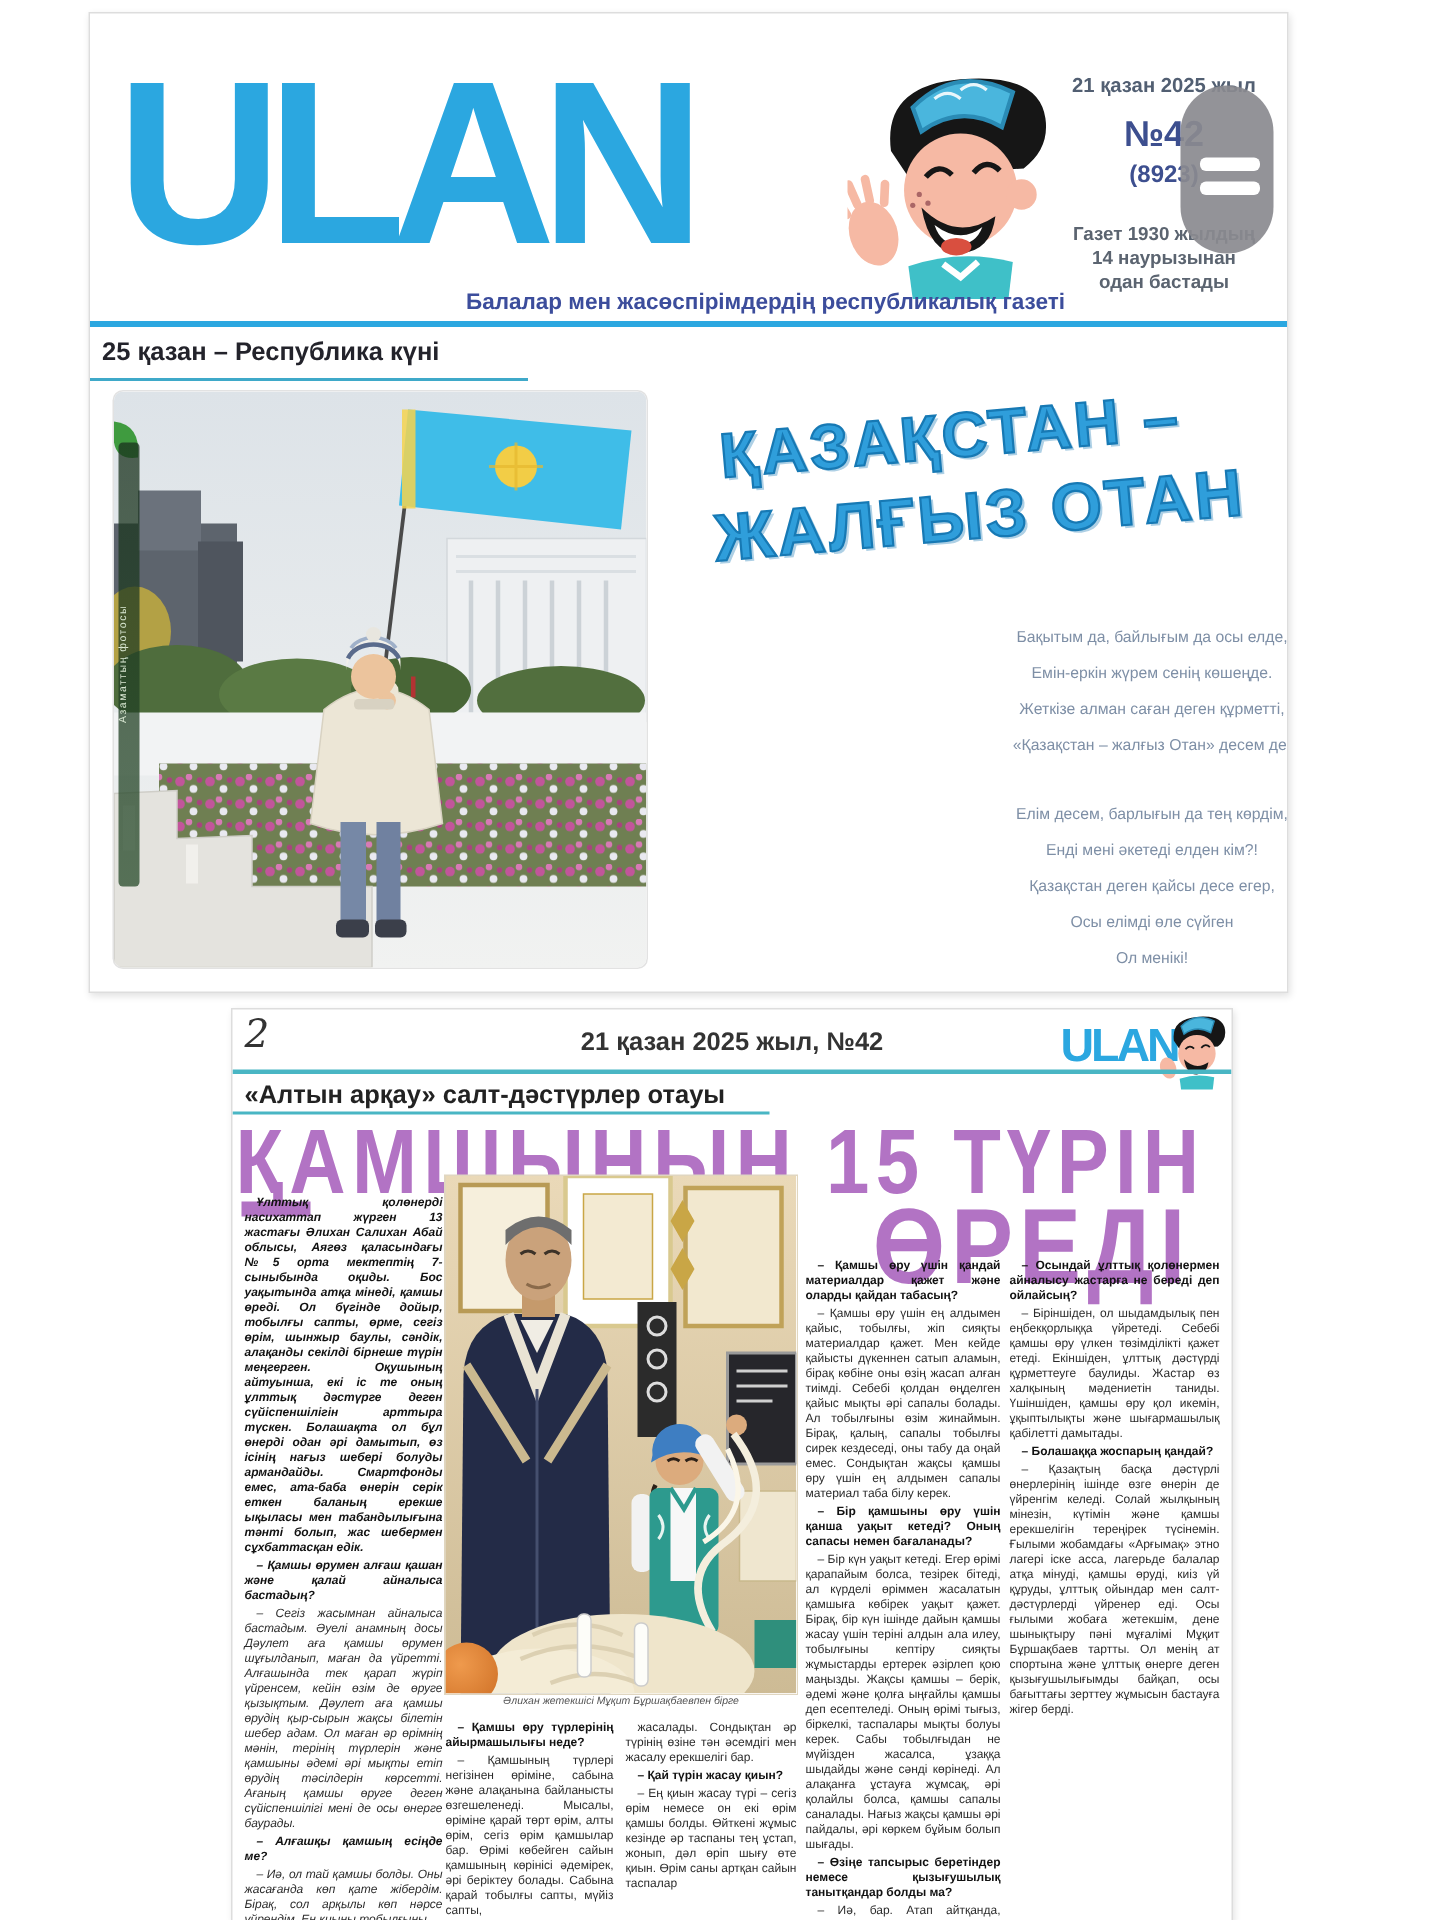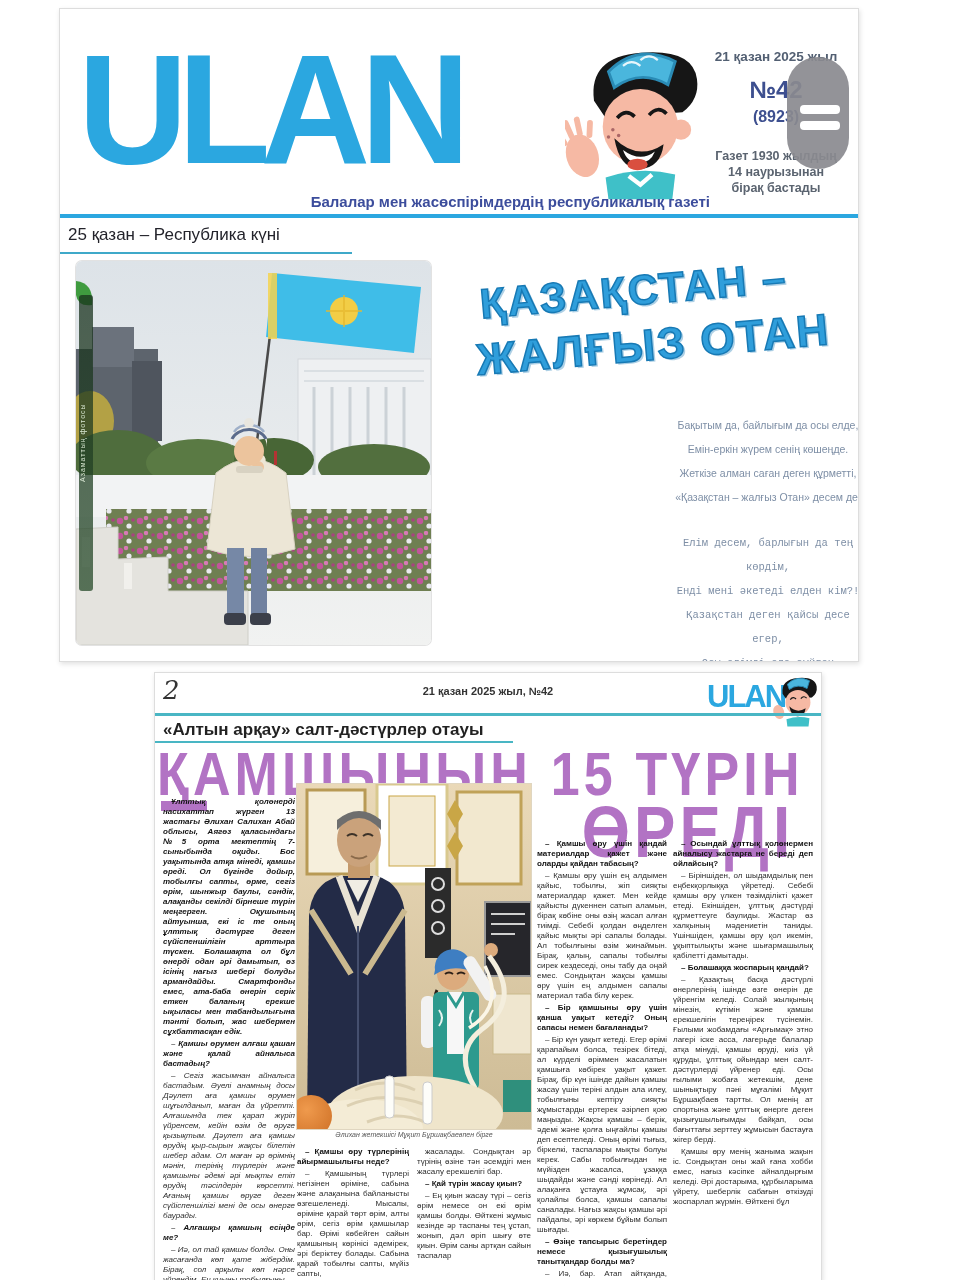--- a/index.html
+++ b/index.html
@@ -12,47 +12,47 @@
        font-weight:900;font-size:152px;line-height:165px;letter-spacing:-10px;color:#2ba7e0;
        transform:scaleY(1.02);font-family:"Liberation Sans",sans-serif;}
   .mast-right{position:absolute;left:640px;top:40px;width:152px;text-align:center;color:#4b5a74;}
   .mast-date{font-size:13.5px;font-weight:bold;color:#525f72;}
   .mast-issue{margin-top:12px;font-size:24px;font-weight:bold;color:#3d4f8f;}
   .mast-issueno{margin-top:4px;font-size:16px;font-weight:bold;color:#3d4f8f;}
   .mast-founded{margin-top:22px;font-size:12.5px;line-height:16px;color:#5b6470;font-weight:bold;}
   .subtitle{position:absolute;left:205px;top:184px;width:445px;text-align:right;
        font-size:15px;font-weight:bold;color:#3c4d9c;}
   .blue-rule{position:absolute;left:0;top:205px;width:100%;height:4px;background:#2ba7e0;}
-  .section1{position:absolute;left:8px;top:216px;font-size:17px;font-weight:normal;color:#23232b;}
+  .section1{position:absolute;left:8px;top:216px;font-size:17px;font-weight:bold;color:#23232b;}
   .section1-under{position:absolute;left:0;top:243px;width:292px;height:2px;background:#3fa9c9;}
   .photo1{position:absolute;left:16px;top:252px;width:355px;height:384px;border-radius:6px;
        overflow:hidden;box-shadow:0 0 0 1px #e2e2e2;}
   .photo1 svg{display:block;}
   .photo-credit{position:absolute;left:3px;top:34px;width:14px;height:296px;
        writing-mode:vertical-rl;transform:rotate(180deg);font-size:7px;letter-spacing:1px;
        color:#d9e7d2;background:linear-gradient(rgba(38,74,41,.75),rgba(25,49,29,.75));
        text-align:center;border-radius:3px;}
   .headline1{position:absolute;left:348px;top:258px;width:456px;transform:rotate(-5deg);
        text-align:center;font-weight:900;color:#2f9edb;-webkit-text-stroke:1.5px #1779b4;
        text-shadow:2px 2px 0 rgba(23,121,180,.35);}
   .headline1 .h1a{font-size:42px;letter-spacing:2px;}
   .headline1 .h1b{font-size:44px;letter-spacing:2px;margin-top:6px;margin-left:30px;}
   .poem{position:absolute;left:612px;top:404px;width:192px;font-size:10.5px;line-height:24px;
        color:#7e8fa6;text-align:center;}
-  .poem .stanza2{margin-top:22px;font-family:Liberation Mono, monospace;}
+  .poem .stanza2{margin-top:22px;}
   
   .overlay-pill{position:absolute;left:727px;top:48px;width:62px;height:112px;border-radius:31px;
        background:rgba(138,138,143,.92);cursor:pointer;}
   .overlay-pill .bar{position:absolute;left:13px;width:40px;height:9px;border-radius:4px;background:#fff;}
   .overlay-pill .bar.b1{top:48px;} .overlay-pill .bar.b2{top:64px;}
   
   #page2{left:154px;top:672px;width:666px;height:608px;border-bottom:none;overflow:hidden;}
   .p2-num{position:absolute;left:8px;top:2px;font-family:"DejaVu Serif",serif;font-style:italic;
        font-size:26px;color:#333;}
-  .p2-dateline{position:absolute;left:0;top:12px;width:100%;text-align:center;font-size:11px;
+  .p2-dateline{position:absolute;left:0;top:12px;width:100%;text-align:center;font-size:17px;
        font-weight:bold;color:#333;}
   .p2-rule{position:absolute;left:0;top:40px;width:100%;height:2.5px;background:#49b6c4;}
   .ulan-logo-small{position:absolute;left:552px;top:6px;font-weight:900;font-size:31px;
        letter-spacing:-2px;color:#2ba7e0;}
   .p2-section{position:absolute;left:8px;top:47px;font-size:17px;font-weight:bold;color:#222;}
   .p2-section-under{position:absolute;left:0;top:68px;width:358px;height:1.5px;background:#49b6c4;}
   .headline2a{position:absolute;left:2px;top:66px;width:664px;font-weight:900;font-size:50px;
        letter-spacing:4px;color:#b273c4;transform:scale(1.04,1.22);transform-origin:left top;
        white-space:nowrap;}
   .purple-bar{position:absolute;left:6px;top:128px;width:46px;height:10px;background:#b273c4;}
@@ -102,21 +102,21 @@
       <path d="M44,94 l8,6 l8,-7" stroke="#fff" stroke-width="3" fill="none"></path>
     </svg>
 
     <div class="mast-right">
       <div class="mast-date">21 қазан 2025 жыл</div>
       <div class="mast-issue">№42</div>
       <div class="mast-issueno">(8923)</div>
       <div class="mast-founded">
         <div>Газет 1930 жылдың</div>
         <div>14 наурызынан</div>
-        <div>бірақ бастады</div>
+        <div>одан бастады</div>
       </div>
     </div>
 
     <div class="overlay-pill">
       <div class="bar b1"></div>
       <div class="bar b2"></div>
     </div>
 
     <div class="subtitle">Балалар мен жасөспірімдердің республикалық газеті</div>
     <div class="blue-rule"></div>
@@ -313,16 +313,15 @@
         <p class="cp bq">– Бір қамшыны өру үшін қанша уақыт кетеді? Оның сапасы немен бағаланады?</p>
         <p class="cp">– Бір күн уақыт кетеді. Егер өрімі қарапайым болса, тезірек бітеді, ал күрделі өріммен жасалатын қамшыға көбірек уақыт қажет. Бірақ, бір күн ішінде дайын қамшы жасау үшін теріні алдын ала илеу, тобылғыны кептіру сияқты жұмыстарды ертерек әзірлеп қою маңызды. Жақсы қамшы – берік, әдемі және қолға ыңғайлы қамшы деп есептеледі. Оның өрімі тығыз, біркелкі, таспалары мықты болуы керек. Сабы тобылғыдан не мүйізден жасалса, ұзаққа шыдайды және сәнді көрінеді. Ал алақанға ұстауға жұмсақ, әрі қолайлы болса, қамшы сапалы саналады. Нағыз жақсы қамшы әрі пайдалы, әрі көркем бұйым болып шығады.</p>
         <p class="cp bq">– Өзіңе тапсырыс беретіндер немесе қызығушылық танытқандар болды ма?</p>
         <p class="cp">– Иә, бар. Атап айтқанда, Қарағанды қаласынан және</p>
       </div>
     <div class="col" id="col5">
         <p class="cp bq">– Осындай ұлттық қолөнермен айналысу жастарға не береді деп ойлайсың?</p>
         <p class="cp">– Біріншіден, ол шыдамдылық пен еңбекқорлыққа үйретеді. Себебі қамшы өру үлкен төзімділікті қажет етеді. Екіншіден, ұлттық дәстүрді құрметтеуге баулиды. Жастар өз халқының мәдениетін таниды. Үшіншіден, қамшы өру қол икемін, ұқыптылықты және шығармашылық қабілетті дамытады.</p>
         <p class="cp bq">– Болашаққа жоспарың қандай?</p>
         <p class="cp">– Қазақтың басқа дәстүрлі өнерлерінің ішінде өзге өнерін де үйренгім келеді. Солай жылқының мінезін, күтімін және қамшы ерекшелігін тереңірек түсінемін. Ғылыми жобамдағы «Арғымақ» этно лагері іске асса, лагерьде балалар атқа мінуді, қамшы өруді, киіз үй құруды, ұлттық ойындар мен салт-дәстүрлерді үйренер еді. Осы ғылыми жобаға жетекшім, дене шынықтыру пәні мұғалімі Мұқит Бұршақбаев тартты. Ол менің ат спортына және ұлттық өнерге деген қызығушылығымды байқап, осы бағыттағы зерттеу жұмысын бастауға жігер берді.</p>
-        <p class="cp">Қамшы өру менің жаныма жақын іс. Сондықтан оны жай ғана хобби емес, нағыз кәсіпке айналдырғым келеді. Әрі достарыма, құрбыларыма үйрету, шеберлік сабағын өткізуді жоспарлап жүрмін. Өйткені бұл</p>
       </div>
   </div>
 </div>
 
 </body></html>

